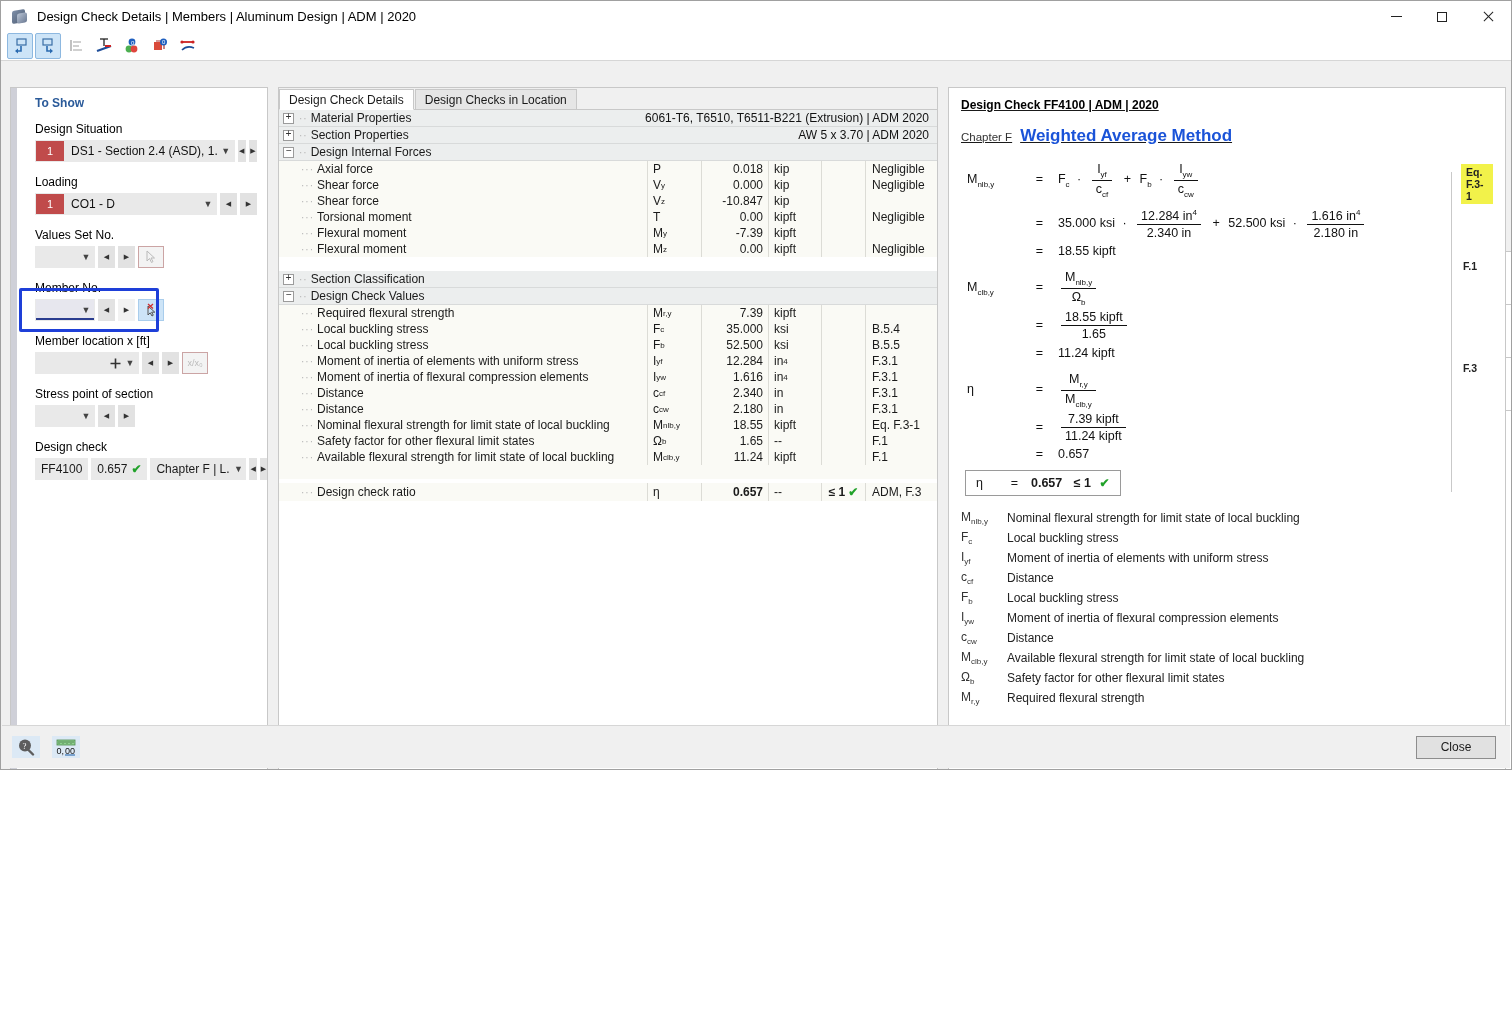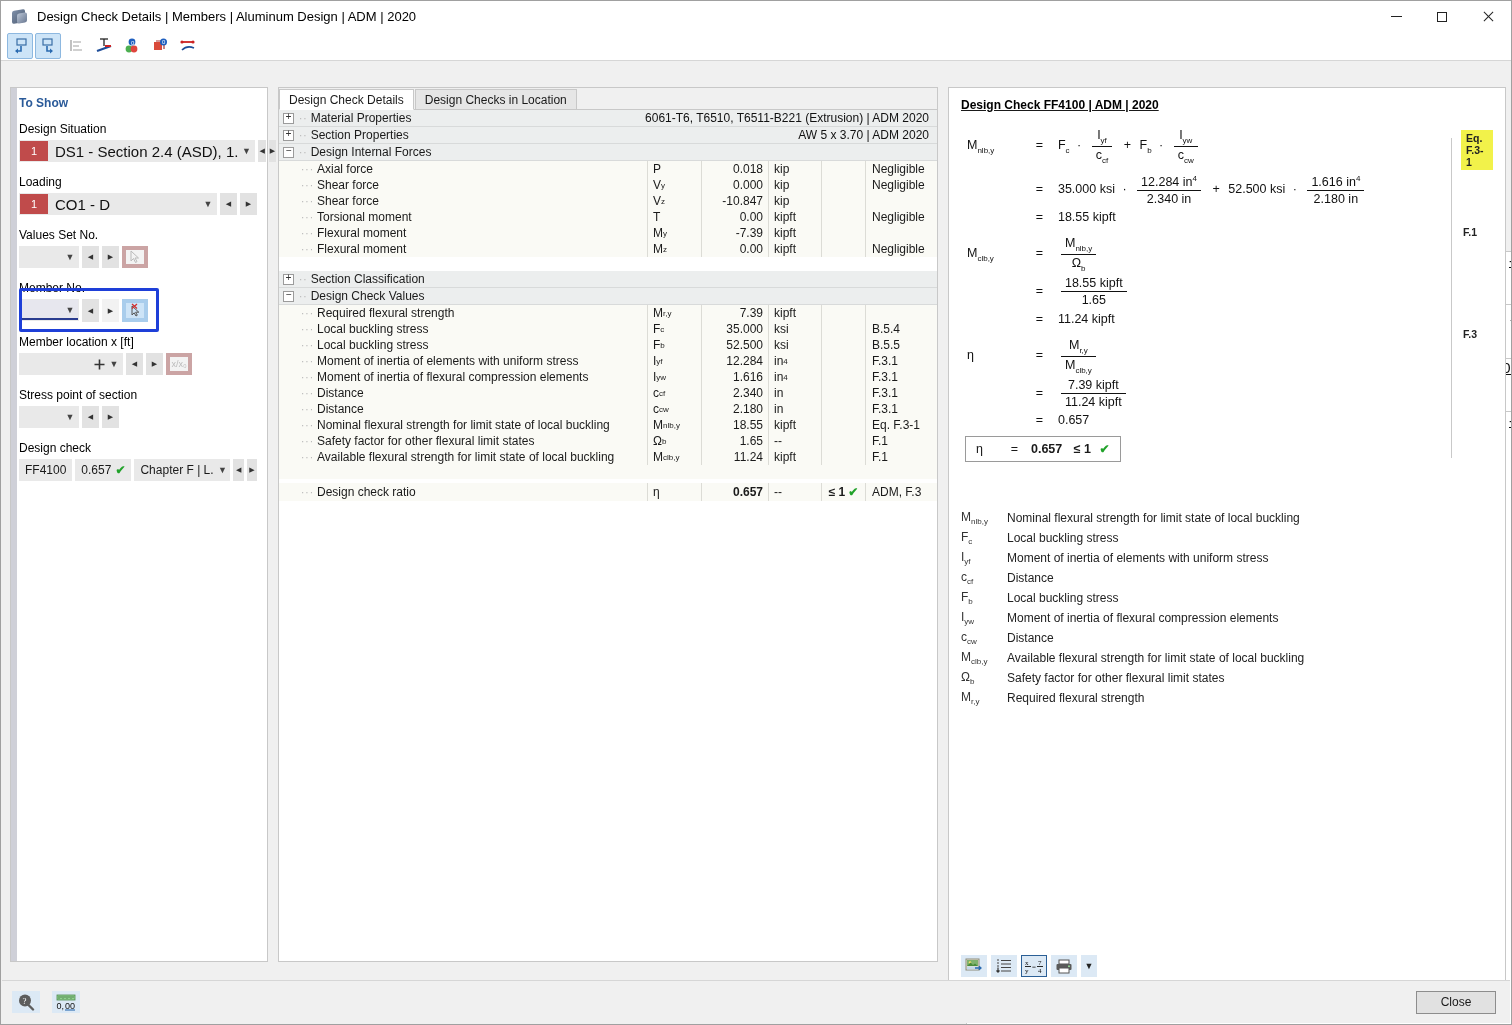--- a/index.html
+++ b/index.html
@@ -6,21 +6,21 @@
     margin: 0; padding: 0;
     width: 1512px; height: 1025px;
     background: #ffffff;
     font-family: "Liberation Sans", sans-serif;
     font-size: 12px;
     color: #1a1a1a;
     overflow: hidden;
   }
   .app {
     position: relative;
-    width: 1512px; height: 1025px;
+    width: 1512px; height: 770px;
     box-sizing: border-box;
     border: 1px solid #a0a0a0;
     background: #f0f0f0;
     overflow: hidden;
   }
 
   
   .titlebar {
     height: 31px;
     background: #ffffff;
@@ -103,21 +103,21 @@
   
   .sidebar {
     position: absolute;
     left: 8px; top: 4px;
     width: 258px; height: 875px;
     background: #ffffff;
     border: 1px solid #c8c8c8;
     box-sizing: border-box;
     padding: 0;
   }
-  .sidebar-inner { padding: 8px 10px 0 8px; }
+  .sidebar-inner { padding: 8px 10px 0 24px; }
   .to-show {
     color: #2a5a99;
     font-size: 12px;
     font-weight: bold;
     margin-bottom: 12px;
   }
   .field-label {
     font-size: 12px; color: #000;
     margin-bottom: 4px;
   }
@@ -134,39 +134,39 @@
   }
   .combo .num-badge {
     width: 28px; height: 20px;
     background: #c04b4b;
     color: #fff;
     font-size: 11px;
     display: flex; align-items: center; justify-content: center;
     margin-right: 7px;
     flex: none;
   }
-  .combo .ctext { font-size: 15px; color: #111; flex: 1; overflow: hidden; white-space: nowrap; }
+  .combo .ctext { font-size: 12px; color: #111; flex: 1; overflow: hidden; white-space: nowrap; }
   .combo .ctext.right { text-align: right; padding-right: 4px; }
   .chev {
     width: 16px; flex: none;
     display: flex; align-items: center; justify-content: center;
     color: #444; font-size: 9px;
   }
   .spin-btn {
     width: 17px;
     background: #e2e2e2;
     border: 1px solid #e2e2e2;
     display: flex; align-items: center; justify-content: center;
     font-size: 7px; color: #333;
     box-sizing: border-box;
   }
   .sq-btn {
     width: 26px;
     background: #e2e2e2;
-    border: 4px solid #7f1d1d;
+    border: 1px solid #7f1d1d;
     display: flex; align-items: center; justify-content: center;
     box-sizing: border-box;
     position: relative;
   }
   .sq-btn.disabled { opacity: .4; }
   .sq-btn.sel { background: #cde4f7; border-color: #a9cdec; }
 
   .combo.small { flex: none; width: 60px; justify-content: flex-end; }
   .combo.med { flex: none; width: 104px; justify-content: flex-end; }
 
@@ -890,20 +890,24 @@
             <div class="c-note">ADM, F.3</div>
           </div>
         </div>
       </div>
     </div>
 
     <div class="right">
       <div class="right-inner">
         <div class="r-title">Design Check FF4100 | ADM | 2020</div>
 
+        <div class="chapter-line">
+          <span class="chapter-label">Chapter F</span>
+          <span class="method-title">Weighted Average Method</span>
+        </div>
 
         <div class="formula-area">
           <div class="vrule"></div>
 
           <div class="eqtag hl" style="left:500px; top:-8px;">Eq. F.3-1</div>
           <div class="eqtag" style="left:502px; top:88px;">F.1</div>
           <div class="eqtag" style="left:502px; top:190px;">F.3</div>
 
           <div class="eq" style="left:6px; top:-10px;">
             <span class="lhs"><span>M</span><sub>nlb,y</sub></span>

